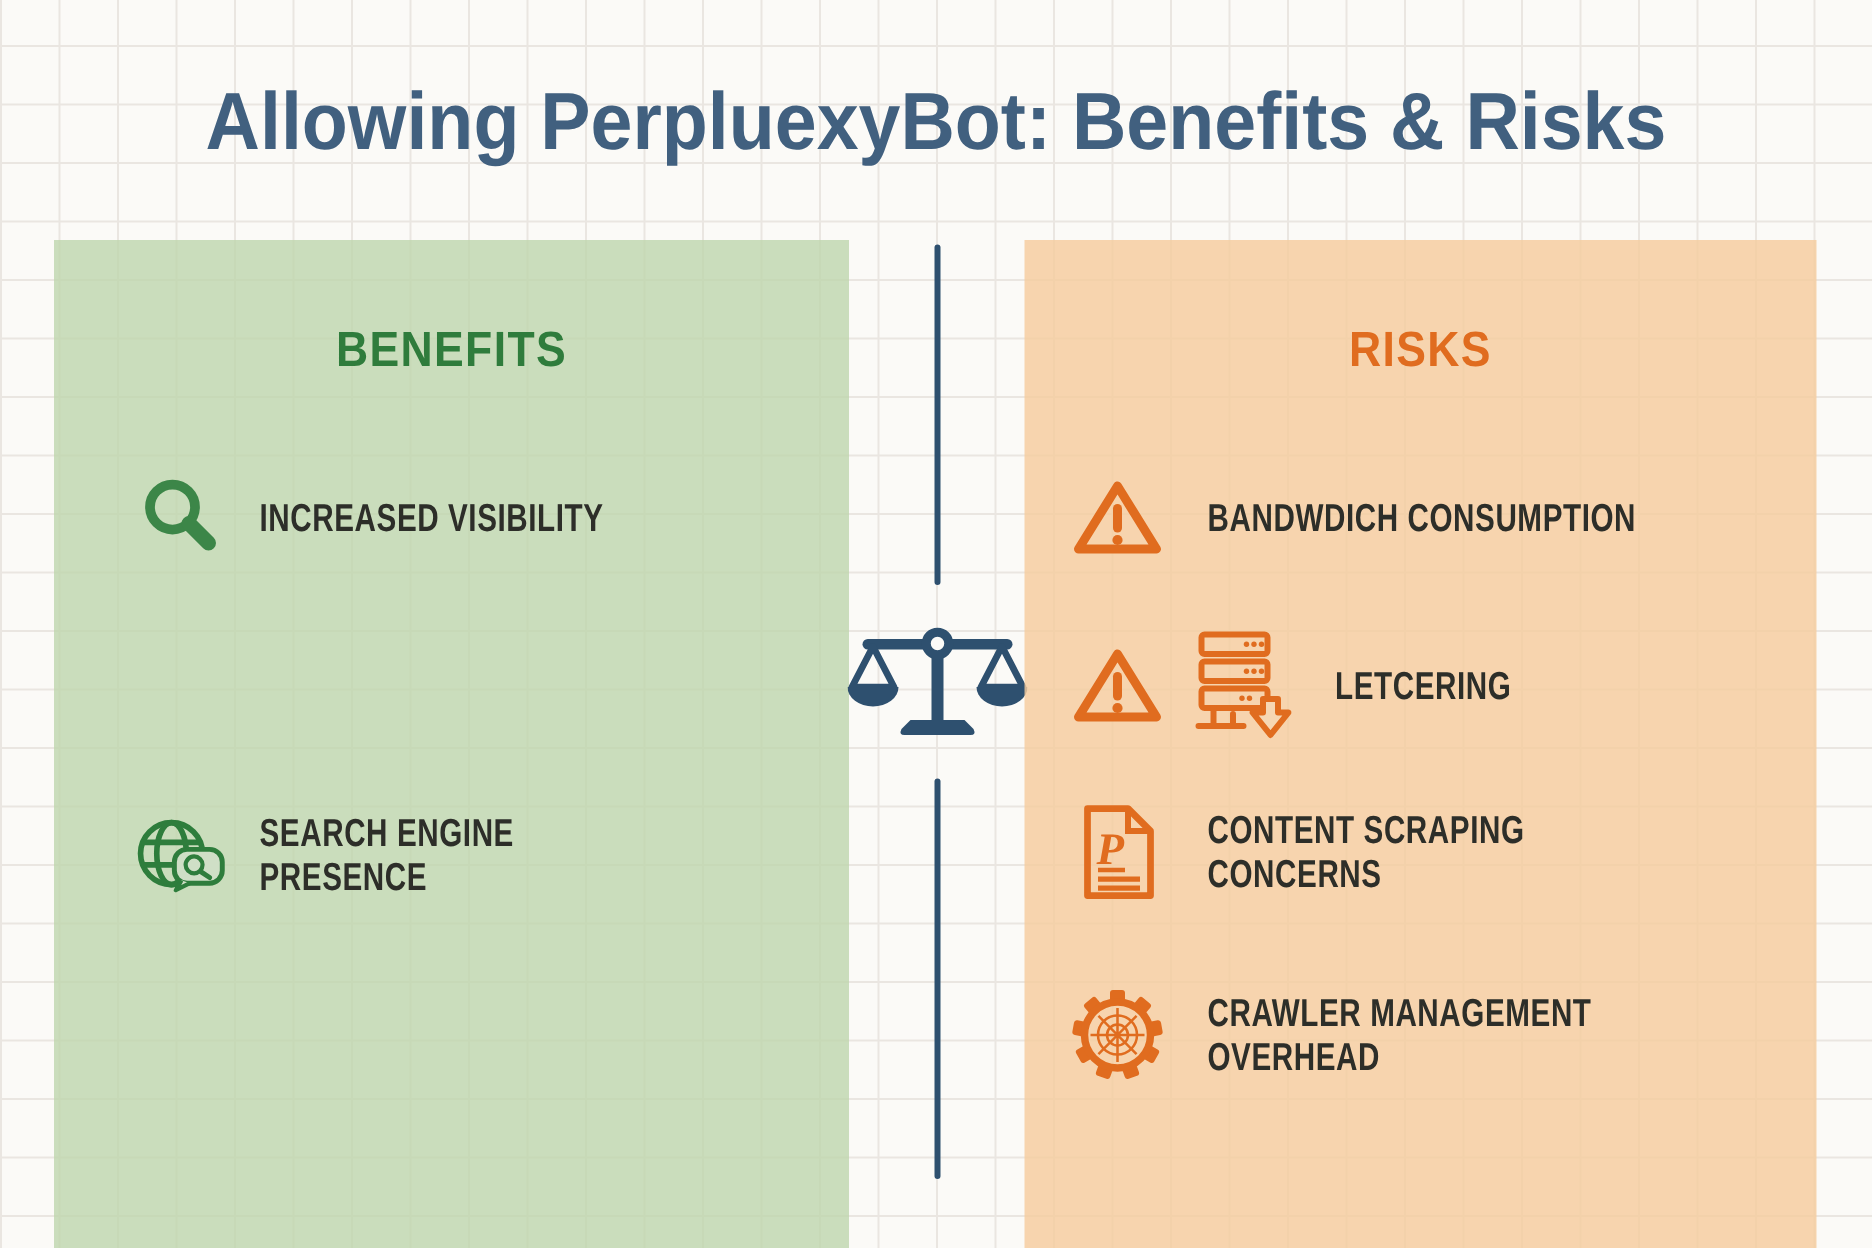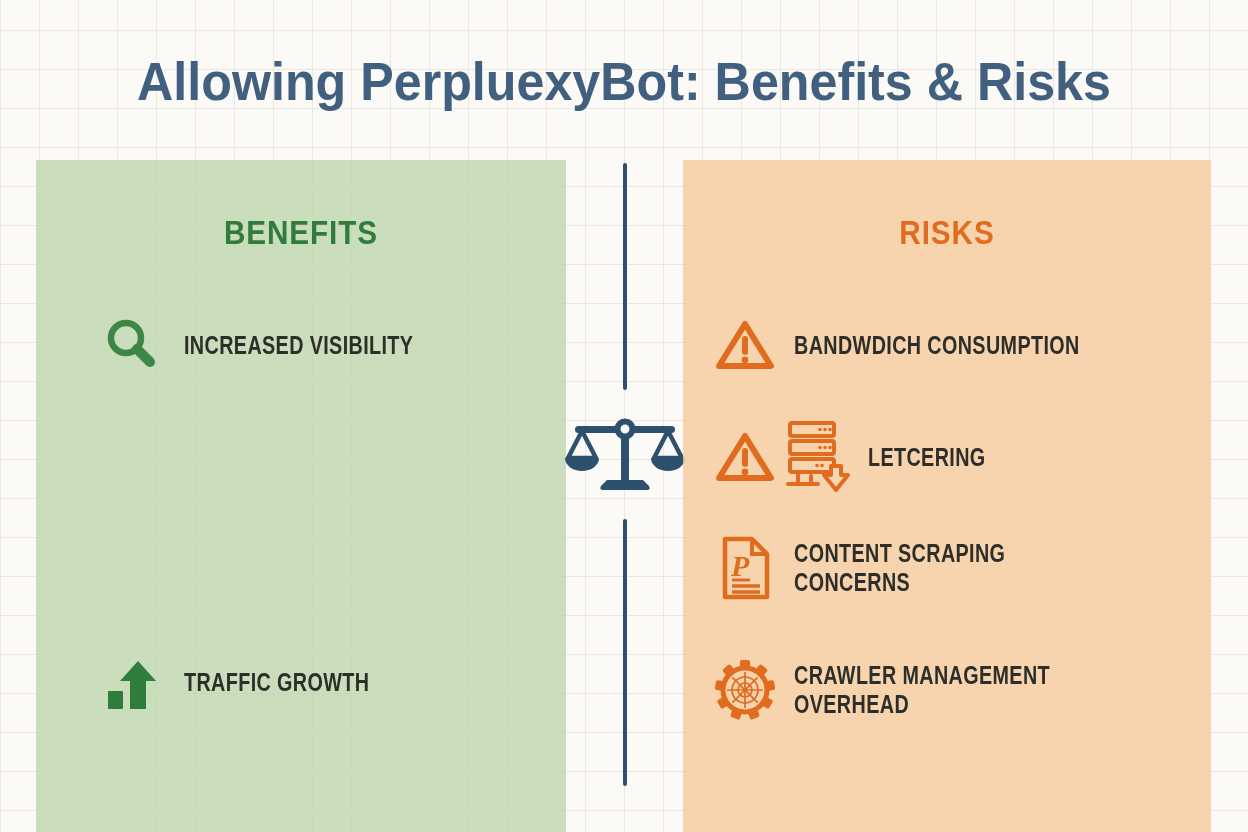--- a/index.html
+++ b/index.html
@@ -31,22 +31,22 @@
     text-align:center; font-size:33px; font-weight:bold; letter-spacing:1px;
     transform:scaleX(0.9);
   }
   .green .panel-header{ color:#2f7c3c; }
   .orange .panel-header{ color:#e06c1f; }
 
   .row{
     position:absolute; display:flex; align-items:center; gap:22px;
     height:84px;
   }
-  .green .row{ left:64px; }
-  .orange .row{ left:31px; gap:18px; }
+  .green .row{ left:53px; }
+  .orange .row{ left:31px; gap:29px; }
   .icn{ width:62px; display:flex; align-items:center; justify-content:center; flex:0 0 62px; }
   .icn.slim{ margin-left:-10px; flex:0 0 66px; width:66px; }
   .label{
     display:inline-block; white-space:pre-line;
     font-size:26px; font-weight:bold; line-height:29px; letter-spacing:0.5px;
     color:#2d2e29; transform:scaleX(0.76); transform-origin:left center;
   }
 
   .divider{ position:absolute; left:623px; width:4px; background:#2e506f; border-radius:2px; }
   .divider.top{ top:163px; height:227px; }
@@ -67,30 +67,39 @@
       <span class="icn">
         <svg width="58" height="58" viewBox="0 0 58 58">
           <circle cx="24" cy="22" r="15" fill="none" stroke="#3c8648" stroke-width="6.5"></circle>
           <line x1="35" y1="33" x2="48" y2="46" stroke="#3c8648" stroke-width="10" stroke-linecap="round"></line>
         </svg>
       </span>
       <span class="label">INCREASED VISIBILITY</span>
     </div>
 
 
-
-    <div class="row" style="top:480px">
-      <span class="icn">
-        <svg width="56" height="56" viewBox="0 0 56 56" fill="#2e7d3c">
-          <rect x="5" y="37" width="15" height="18" rx="1"></rect>
-          <path d="M27,55 V27 H17 L35,7 L53,27 H43 V55 Z"></path>
-        </svg>
-      </span>
-      <span class="label">TRAFFIC GROWTH</span>
-    </div>
+    <div class="row" style="top:368px">
+      <span class="icn">
+        <svg width="66" height="60" viewBox="0 0 66 60">
+          <g stroke="#2e7d3c" fill="none" stroke-width="4">
+            <circle cx="27" cy="29" r="22"></circle>
+            <ellipse cx="27" cy="29" rx="10.5" ry="22"></ellipse>
+            <line x1="6" y1="21" x2="48" y2="21"></line>
+            <line x1="6" y1="37" x2="48" y2="37"></line>
+          </g>
+          <rect x="29" y="26" width="34" height="24" rx="9" fill="#cfdfc6" stroke="#2e7d3c" stroke-width="3.5"></rect>
+          <path d="M34,48 L30,55 L40,50" fill="#cfdfc6" stroke="#2e7d3c" stroke-width="3" stroke-linejoin="round"></path>
+          <circle cx="43" cy="37" r="6" fill="none" stroke="#2e7d3c" stroke-width="3"></circle>
+          <line x1="48" y1="42" x2="54" y2="46" stroke="#2e7d3c" stroke-width="3.5" stroke-linecap="round"></line>
+        </svg>
+      </span>
+      <span class="label">SEARCH ENGINE
+PRESENCE</span>
+    </div>
+
   </section>
 
   <div class="divider top"></div>
   <div class="divider bottom"></div>
   <div class="scale-wrap">
     <svg width="120" height="78" viewBox="0 0 120 78">
       <g fill="#2e506f">
         <rect x="10" y="10" width="100" height="7" rx="3.5"></rect>
         <rect x="56" y="20" width="8" height="44"></rect>
         <path d="M42,64 H78 L84,70 Q86,74 82,74 H38 Q34,74 36,70 Z"></path>

